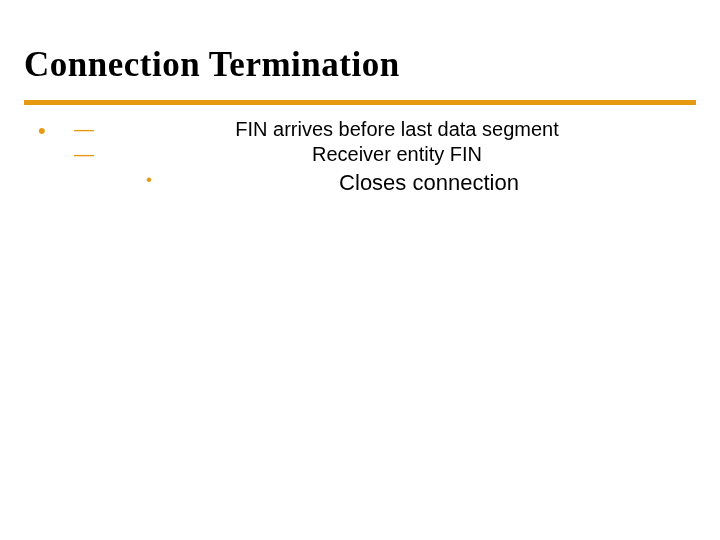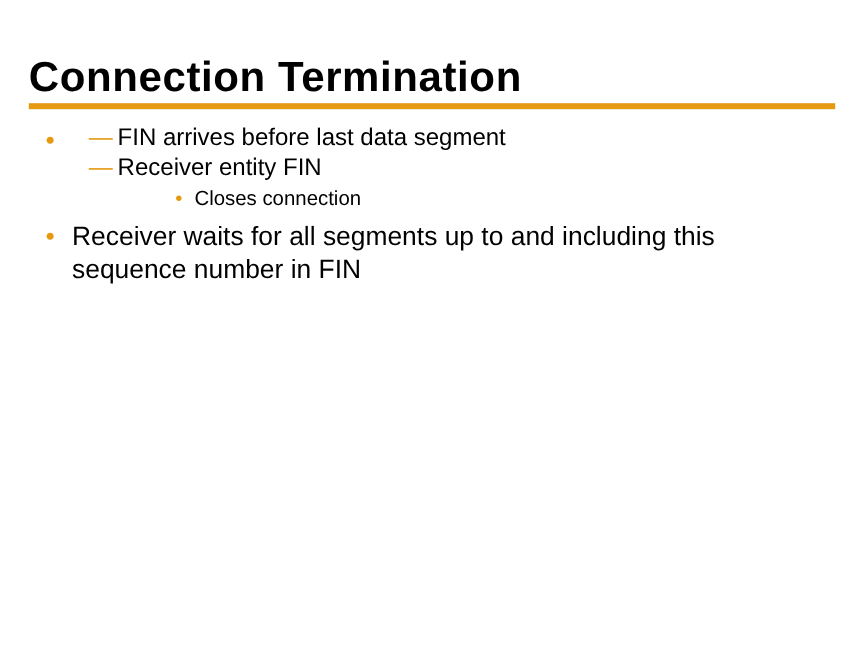--- a/index.html
+++ b/index.html
@@ -12,25 +12,25 @@
     color: #000;
   }
   .slide {
     box-sizing: border-box;
     width: 720px;
     height: 540px;
     padding: 44px 24px 24px 24px;
     position: relative;
   }
   .title {
-    font-family: Liberation Sans, sans-serif;
+    font-family: Liberation Serif, serif;
     font-weight: 900;
     font-size: 35px;
     letter-spacing: 0.5px;
-    margin: 0 0 0 0;
+    margin: 0 0 14px 0;
     line-height: 1.2;
   }
   .rule {
     height: 5px;
     background: #e69a12;
     margin: 0 0 12px 0;
   }
   ul.top {
     list-style: none;
     margin: 0;
@@ -56,38 +56,39 @@
     list-style: none;
     margin: 4px 0 2px 0;
     padding: 0 0 0 16px;
   }
   ul.dash > li {
     position: relative;
     padding-left: 22px;
     font-size: 20px;
     line-height: 1.25;
     margin: 0;
+    text-align: center;
   }
   ul.dash > li::before {
     content: "—";
     position: absolute;
     left: -2px;
     top: 0;
     color: #e69a12;
     font-size: 20px;
   }
   ul.sub {
     list-style: none;
     margin: 2px 0 6px 0;
     padding: 0 0 0 48px;
   }
   ul.sub > li {
     position: relative;
     padding-left: 16px;
-    font-size: 17px;
+    font-size: 22px;
     line-height: 1.3;
     margin: 0;
   }
   ul.sub > li::before {
     content: "•";
     position: absolute;
     left: 0;
     top: 0;
     color: #e69a12;
     font-size: 17px;
@@ -110,18 +111,15 @@
         <li>
           <span>Receiver entity FIN</span>
           <ul class="sub">
             <li>
               <span>Closes connection</span>
             </li>
           </ul>
         </li>
       </ul>
     </li>
-    <li>
-      <span>Receiver waits for all segments up to and including this sequence number in FIN</span>
-    </li>
   </ul>
 
 </div>
 
 </body></html>

